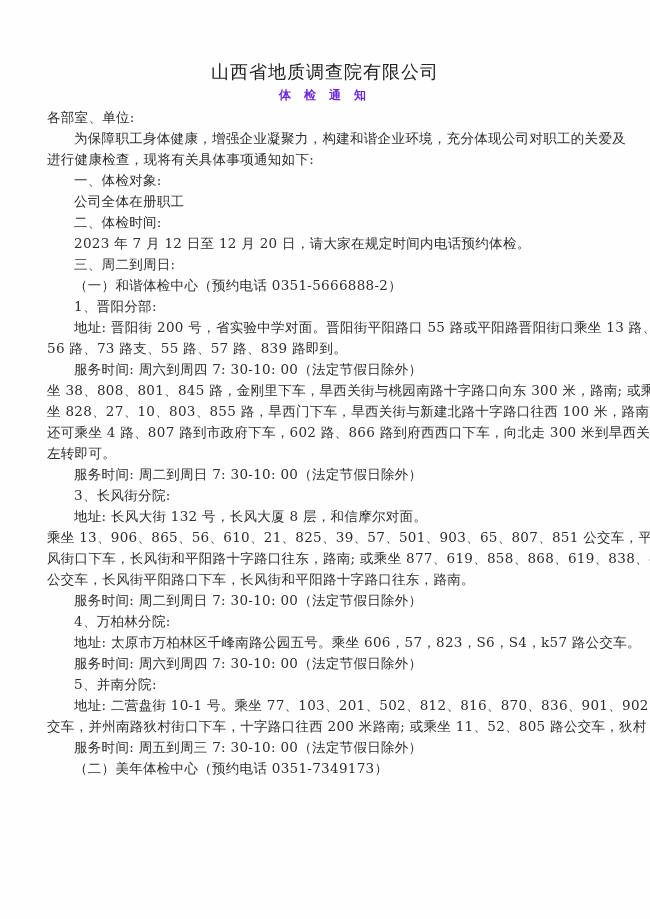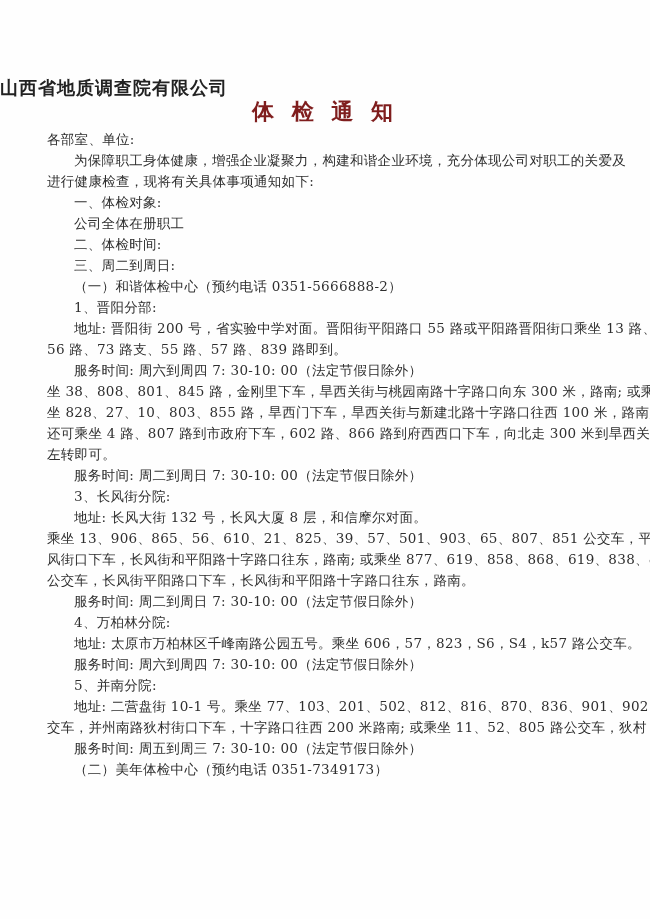--- a/index.html
+++ b/index.html
@@ -11,41 +11,43 @@
     position: relative;
     width: 650px;
     height: 919px;
     background: #fefefe;
     overflow: hidden;
     font-family: "DejaVu Serif", "Liberation Serif", serif;
     color: #2b2b2b;
   }
   .doc-company {
     margin: 0;
-    padding-top: 76px;
+    padding-top: 60px;
     height: 24px;
+    text-align: center;
     font-size: 18px;
-    font-weight: bold;
+    font-weight: normal;
     letter-spacing: 1px;
     line-height: 24px;
     color: #222222;
   }
   .doc-title {
     margin: 0;
     height: 22px;
     text-align: center;
-    font-size: 22px;
+    font-size: 12px;
     font-weight: bold;
     letter-spacing: 5px;
     line-height: 22px;
-    color: #7f1d1d;
+    color: #6d28d9;
+    font-family: Liberation Serif, serif;
   }
   .doc-body {
     padding: 0 44px 0 47px;
-    margin-top: 7px;
+    margin-top: 1px;
   }
   .line {
     font-size: 13.5px;
     line-height: 21px;
     height: 21px;
     white-space: nowrap;
     letter-spacing: 0.3px;
     color: #2e2e2e;
   }
   .indent-0 { padding-left: 0; }
@@ -57,20 +59,21 @@
 <div class="page">
   <h1 class="doc-company">山西省地质调查院有限公司</h1>
   <h2 class="doc-title">体 检 通 知</h2>
   <div class="doc-body" id="doc-body">
       <div class="line indent-0">各部室、单位:</div>
       <div class="line indent-1">为保障职工身体健康，增强企业凝聚力，构建和谐企业环境，充分体现公司对职工的关爱及</div>
       <div class="line indent-0">进行健康检查，现将有关具体事项通知如下:</div>
       <div class="line indent-1">一、体检对象:</div>
       <div class="line indent-1">公司全体在册职工</div>
       <div class="line indent-1">二、体检时间:</div>
+      <div class="line indent-1">2023 年 7 月 12 日至 12 月 20 日，请大家在规定时间内电话预约体检。</div>
       <div class="line indent-1">三、周二到周日:</div>
       <div class="line indent-1">（一）和谐体检中心（预约电话 0351-5666888-2）</div>
       <div class="line indent-1">1、晋阳分部:</div>
       <div class="line indent-1">地址: 晋阳街 200 号，省实验中学对面。晋阳街平阳路口 55 路或平阳路晋阳街口乘坐 13 路、</div>
       <div class="line indent-0">56 路、73 路支、55 路、57 路、839 路即到。</div>
       <div class="line indent-1">服务时间: 周六到周四 7: 30-10: 00（法定节假日除外）</div>
       <div class="line indent-0">坐 38、808、801、845 路，金刚里下车，旱西关街与桃园南路十字路口向东 300 米，路南; 或乘</div>
       <div class="line indent-0">坐 828、27、10、803、855 路，旱西门下车，旱西关街与新建北路十字路口往西 100 米，路南;</div>
       <div class="line indent-0">还可乘坐 4 路、807 路到市政府下车，602 路、866 路到府西西口下车，向北走 300 米到旱西关街，</div>
       <div class="line indent-0">左转即可。</div>

